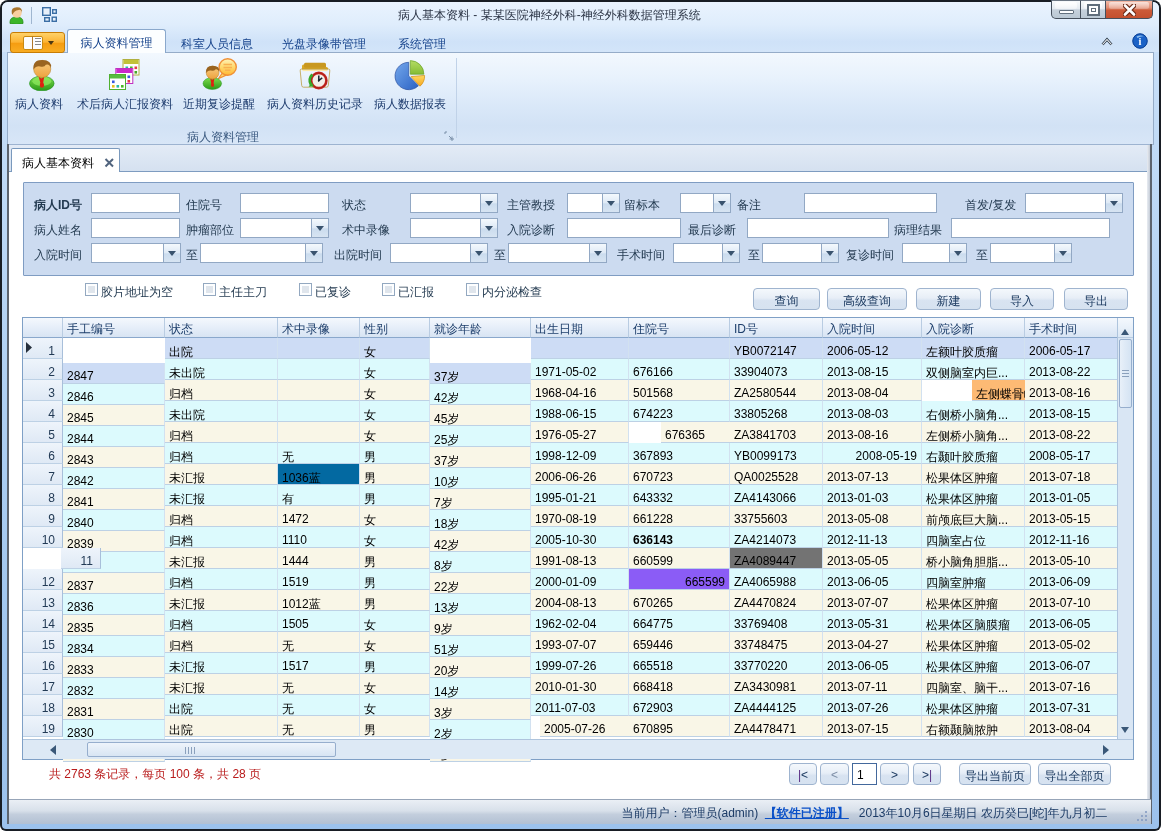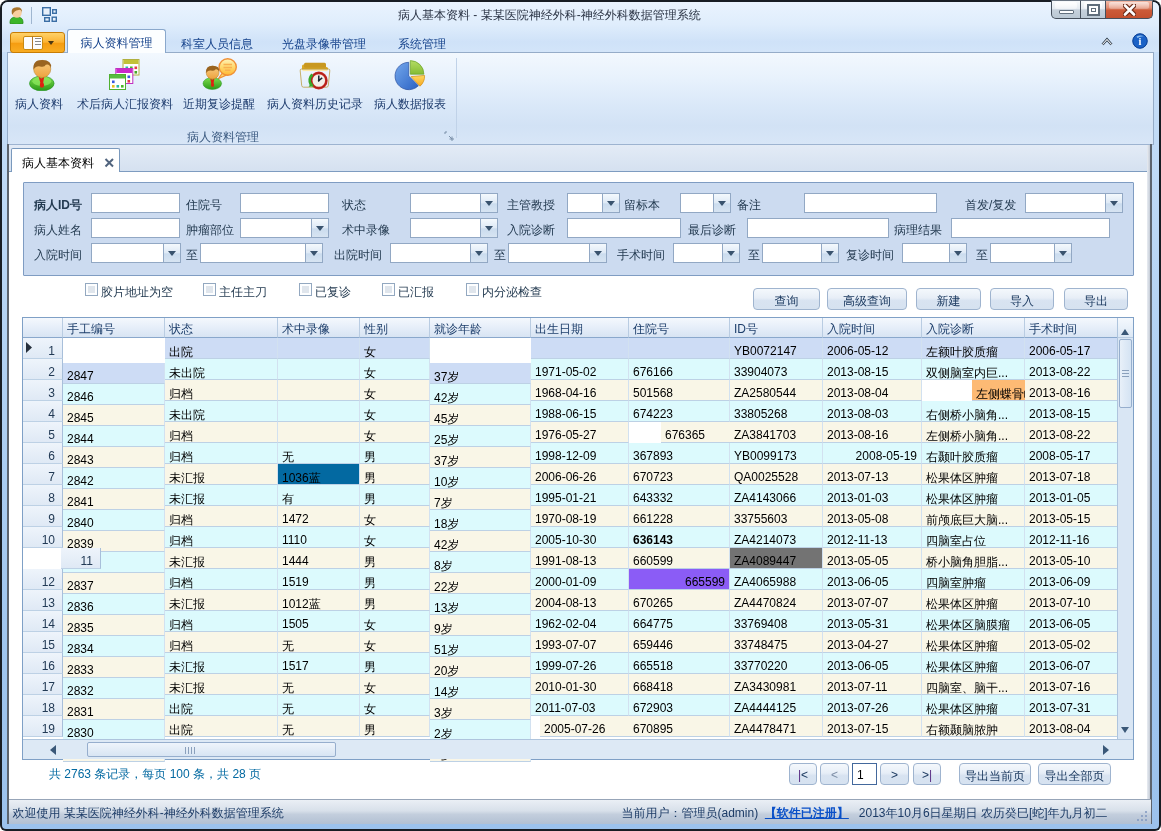--- a/index.html
+++ b/index.html
@@ -583,30 +583,29 @@
 <div class="a" style="left:22px;top:5px;border:5px solid transparent;border-right:6px solid #3a5878;"></div>
 <div class="a" style="left:64px;top:2px;width:249px;height:15px;background:linear-gradient(180deg,#eef4fb,#d8e5f3);border:1px solid #96aecd;border-radius:2px;">
 <div class="a" style="left:97px;top:4px;width:1px;height:7px;background:#8aa0bc"></div>
 <div class="a" style="left:100px;top:4px;width:1px;height:7px;background:#8aa0bc"></div>
 <div class="a" style="left:103px;top:4px;width:1px;height:7px;background:#8aa0bc"></div>
 <div class="a" style="left:106px;top:4px;width:1px;height:7px;background:#8aa0bc"></div>
       </div>
 <div class="a" style="left:1080px;top:5px;border:5px solid transparent;border-left:6px solid #3a5878;"></div>
 </div>
 </div>
-<div class="t" style="left:49px;top:766px;color:#0369a1;">共 2763 条记录，每页 100 条，共 28 页</div>
+<div class="t" style="left:49px;top:766px;color:#b91c1c;">共 2763 条记录，每页 100 条，共 28 页</div>
 <div class="btn" style="left:789px;top:763px;width:28px;"><span style="color:#5a2d84">|</span>&lt;</div>
 <div class="btn" style="left:820px;top:763px;width:29px;"><span style="color:#7d8ea6">&lt;</span></div>
 <div class="btn" style="left:880px;top:763px;width:29px;">&gt;</div>
 <div class="btn" style="left:913px;top:763px;width:28px;">&gt;<span style="color:#5a2d84">|</span></div>
 <div class="inp" style="left:852px;top:763px;width:25px;height:22px;padding:4px 0 0 4px;border-color:#43689c;">1</div>
 <div class="btn" style="left:959px;top:763px;width:72px;">导出当前页</div>
 <div class="btn" style="left:1038px;top:763px;width:73px;">导出全部页</div>
 <div id="status">
-<div class="t" style="left:4px;top:5px;">欢迎使用 某某医院神经外科-神经外科数据管理系统</div>
 <div class="t" style="left:613px;top:5px;">当前用户：管理员(admin)&nbsp;&nbsp;<span style="color:#0a50c8;font-weight:bold;text-decoration:underline;">【软件已注册】</span>&nbsp;&nbsp;&nbsp;2013年10月6日星期日&nbsp;农历癸巳[蛇]年九月初二</div>
 <svg class="a" style="right:3px;bottom:2px" width="12" height="12" viewBox="0 0 12 12">
 <g fill="#7f97c0">
         <circle cx="10" cy="2" r="1"></circle>
         <circle cx="10" cy="6" r="1"></circle>
         <circle cx="10" cy="10" r="1"></circle>
         <circle cx="6" cy="6" r="1"></circle>
         <circle cx="6" cy="10" r="1"></circle>
         <circle cx="2" cy="10" r="1"></circle>
       </g>

